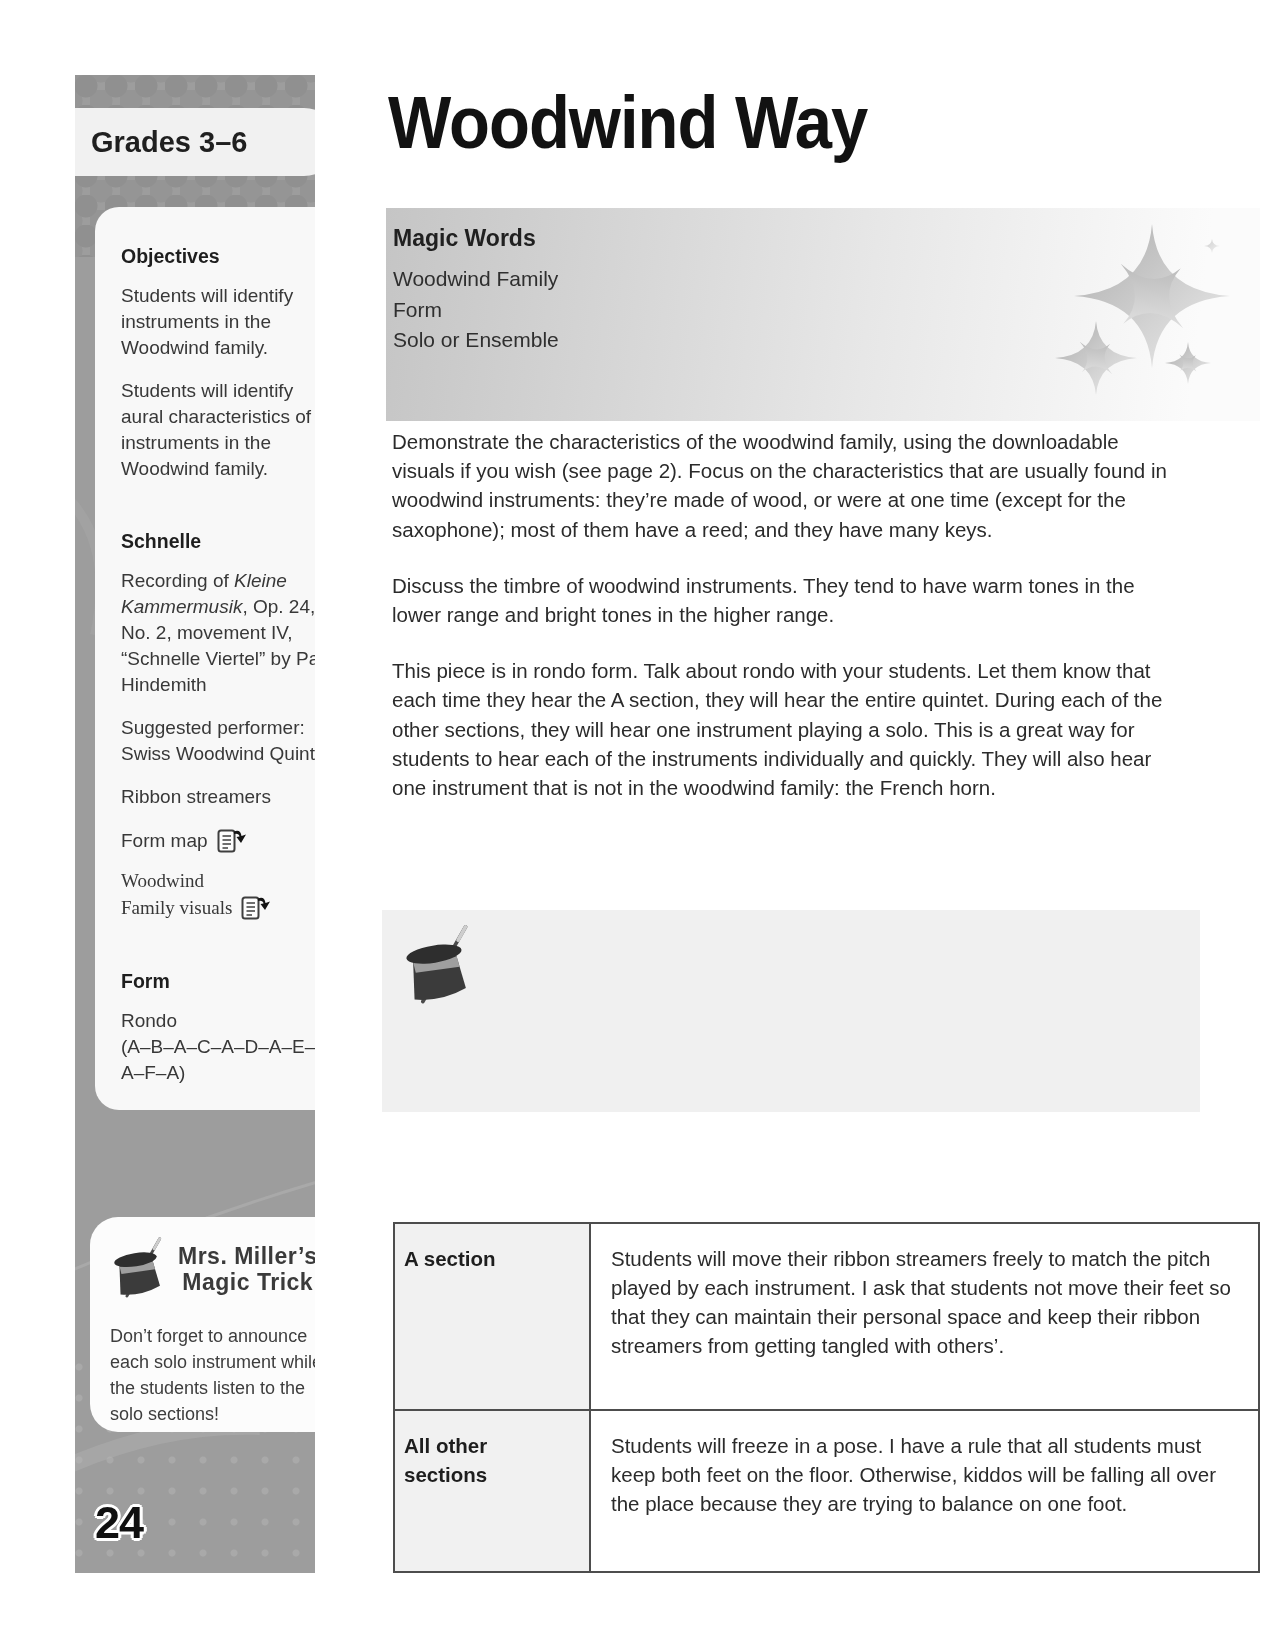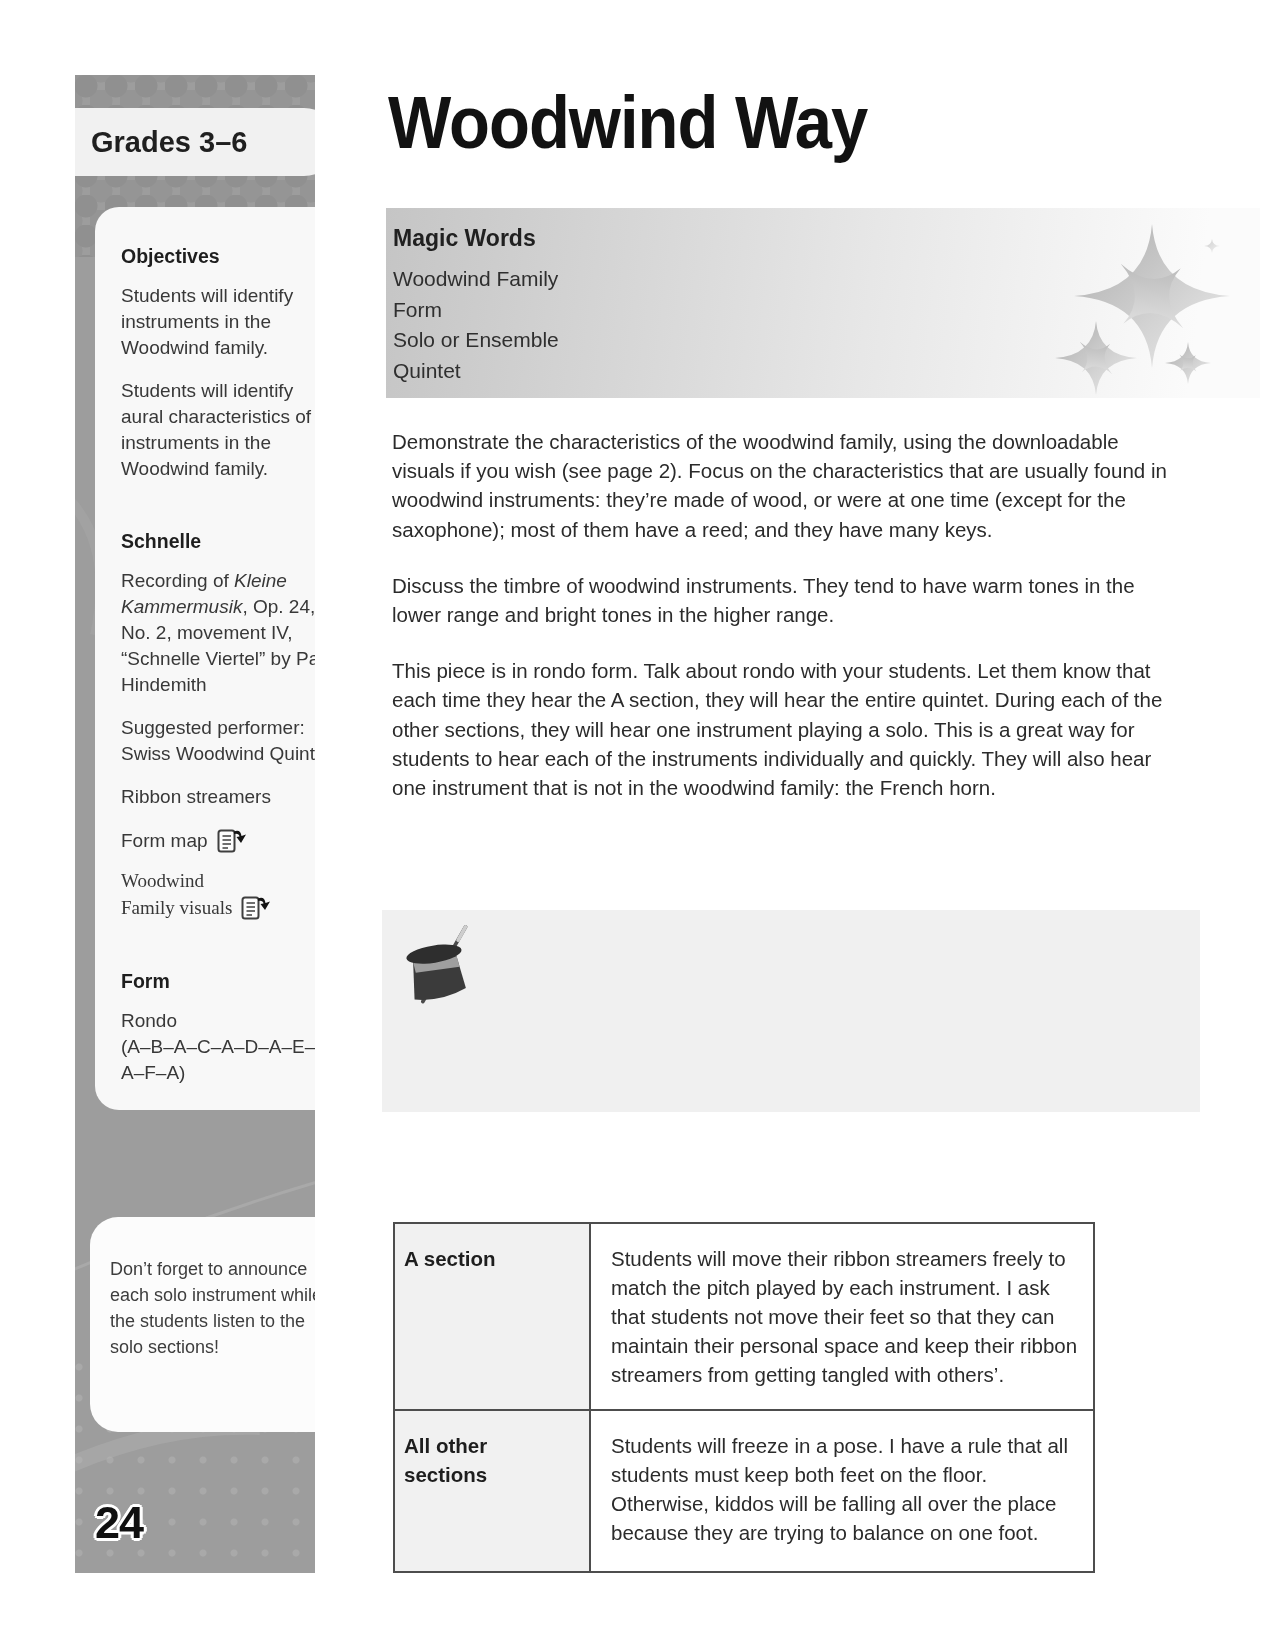--- a/index.html
+++ b/index.html
@@ -69,21 +69,21 @@
   }
 
   
   .main-title {
     position:absolute; left:388px; top:80px;
     font-size:67px; font-weight:bold; letter-spacing:-1px; color:#121212;
     transform:scaleY(1.1); transform-origin:top left; white-space:nowrap;
   }
 
   .band {
-    position:absolute; left:386px; top:208px; width:874px; height:190px;
+    position:absolute; left:386px; top:208px; width:874px; height:213px;
     background:linear-gradient(97deg, #c5c5c5 0%, #e7e7e7 55%, #fbfbfb 92%);
   }
   .band-inner { padding:17px 0 0 7px; }
   .band-heading { margin:0; font-size:23px; font-weight:bold; color:#202020; }
   .band-words { margin-top:12px; font-size:21px; line-height:30.5px; color:#2f2f2f; }
   .band-sparkles { position:absolute; top:0; right:0; pointer-events:none; }
 
   .paras { position:absolute; left:392px; top:427px; width:784px; font-size:20.5px; line-height:29.2px; color:#2b2b2b; }
   .paras p { margin:0 0 27px 0; }
 
@@ -91,21 +91,21 @@
     position:absolute; left:382px; top:910px; width:818px; height:202px;
     background:#f0f0f0; padding:12px 40px 0 11px;
   }
   .trick-head { display:flex; align-items:center; gap:17px; }
   .trick-title { font-size:37px; font-weight:bold; color:#3b3b3b; letter-spacing:.5px; padding-bottom:8px; }
   .trick-text { margin-top:16px; margin-left:3px; width:740px; font-size:19.5px; line-height:29px; color:#4c4c4c; }
 
   .sections-table { position:absolute; left:393px; top:1222px; border-collapse:collapse; }
   .sections-table td { border:2px solid #4d4d4d; vertical-align:top; font-size:20.5px; line-height:29px; }
   .sections-table td.lbl { width:196px; background:#f1f1f1; font-weight:bold; color:#1e1e1e; padding:20px 18px 0 9px; }
-  .sections-table td.txt { width:504px; color:#2b2b2b; padding:20px 8px 20px 20px; }
+  .sections-table td.txt { width:669px; color:#2b2b2b; padding:20px 8px 20px 20px; }
   .sections-table tr.r1 td { height:187px; }
   .sections-table tr.r2 td { height:162px; }
 </style>
 </head>
 <body>
 
 <svg width="0" height="0" style="position:absolute">
   <defs>
     <linearGradient id="sparkGrad" x1="0" y1="0" x2="1" y2="1">
       <stop offset="0" stop-color="#ababab"></stop>
@@ -173,36 +173,46 @@
       </div>
     </div>
 
     <div class="side-heading gap-lg">Form</div>
     <div>Rondo</div>
     <div>(A–B–A–C–A–D–A–E–</div>
     <div>A–F–A)</div>
   </div>
 
   <div class="magic-card">
+    <div class="magic-card-head">
+      <span>
+        <svg width="66" height="63" viewBox="0 0 100 100">
+            <use href="#hat-glyph"></use>
+          </svg>
+      </span>
+      <div class="magic-card-title">
+        <div>Mrs. Miller’s</div>
+        <div>Magic Trick</div>
+      </div>
+    </div>
     <div class="magic-card-text">Don’t forget to announce each solo instrument while the students listen to the solo sections!</div>
   </div>
 
   <div class="page-num">24</div>
 </div>
 
 <div class="main-title">Woodwind Way</div>
 
 <div class="band">
   <div class="band-inner">
     <div class="band-heading">Magic Words</div>
     <div class="band-words">
       <div>Woodwind Family</div>
       <div>Form</div>
       <div>Solo or Ensemble</div>
-      <div>Quintet</div>
     </div>
   </div>
   <svg class="band-sparkles" width="270" height="190">
     <g transform="translate(162,88)">
       <use href="#spark4" transform="scale(78,72)" fill="url(#sparkGrad)"></use>
       <use href="#spark4" transform="rotate(46) scale(45,40)" fill="url(#sparkGrad)"></use>
     </g>
     <g transform="translate(106,150)">
       <use href="#spark4" transform="scale(41,37)" fill="url(#sparkGrad)"></use>
       <use href="#spark4" transform="rotate(45) scale(23,20)" fill="url(#sparkGrad)"></use>

